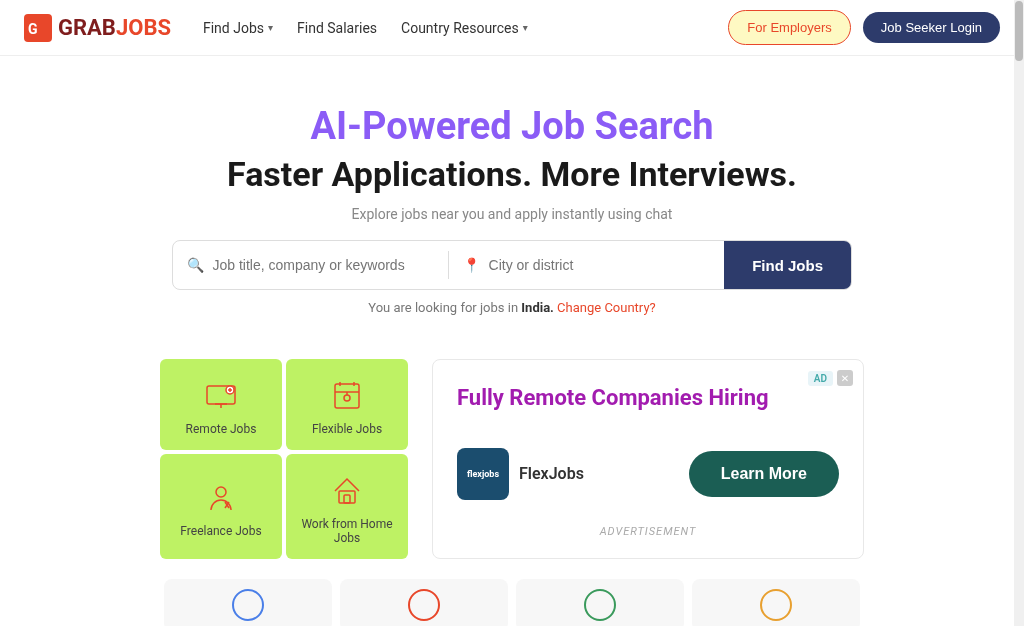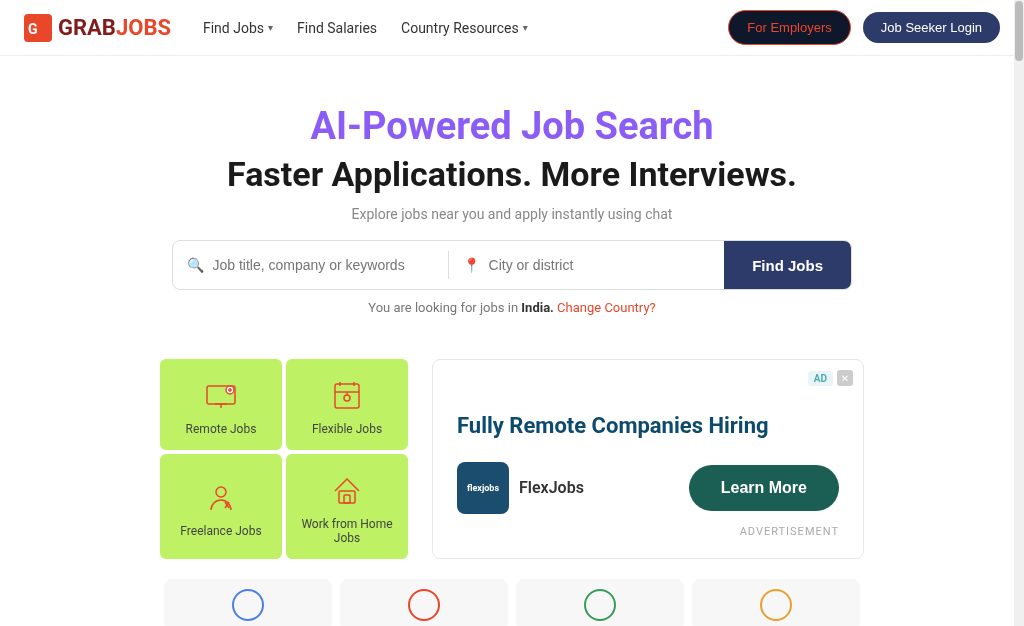--- a/index.html
+++ b/index.html
@@ -49,21 +49,21 @@
     .nav-right {
       margin-left: auto;
       display: flex;
       gap: 12px;
       align-items: center;
     }
     .btn-employers {
       padding: 9px 18px;
       border: 1.5px solid #e8472a;
       color: #e8472a;
-      background: #0f172a;
+      background: #fef9c3;
       border-radius: 20px;
       font-size: 13px;
       cursor: pointer;
     }
     .btn-login {
       padding: 8px 18px;
       background: #2d3b6b;
       color: #ffffff;
       border: none;
       border-radius: 20px;
@@ -240,22 +240,22 @@
       height: 16px;
       border-radius: 3px;
       display: flex;
       align-items: center;
       justify-content: center;
       cursor: pointer;
     }
     .ad-title {
       font-size: 22px;
       font-weight: 700;
-      color: #0c4a6e;
-      margin-top: 32px;
+      color: #a21caf;
+      margin-top: 4px;
       line-height: 1.3;
     }
     .ad-bottom {
       display: flex;
       align-items: center;
       justify-content: space-between;
       margin-top: 16px;
     }
     .ad-logo-area {
       display: flex;
@@ -285,25 +285,26 @@
       background: #1b5e54;
       color: #fff;
       border: none;
       border-radius: 30px;
       padding: 14px 32px;
       font-size: 16px;
       font-weight: 600;
       cursor: pointer;
     }
     .ad-footer {
-      text-align: right;
+      text-align: center;
       font-size: 11px;
       color: #aaa;
       margin-top: 6px;
       letter-spacing: 1px;
+      font-style: italic;
     }
 
     
     .bottom-icons {
       display: flex;
       gap: 0;
       padding: 12px 160px 0;
       margin-top: 8px;
     }
     .bottom-icon-card {

